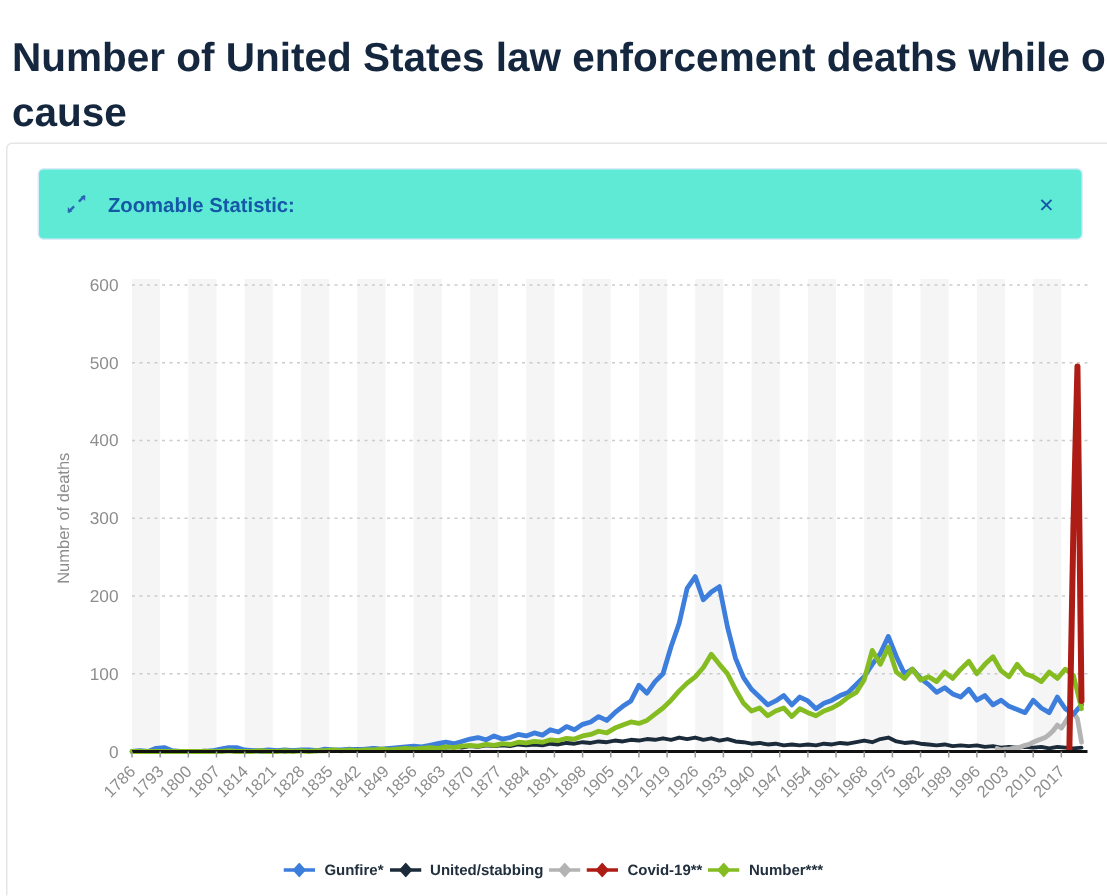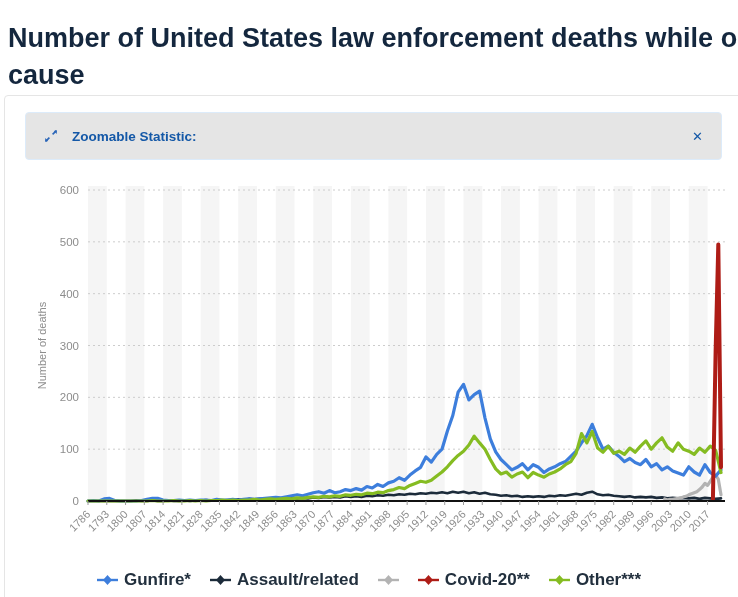--- a/index.html
+++ b/index.html
@@ -11,36 +11,36 @@
     position:absolute;left:8px;top:2px;width:738px;
     font-size:27px;font-weight:700;color:#14273e;line-height:37px;
   }
   .page-title .t-line{display:block;white-space:nowrap;overflow:hidden;}
   .card{
     position:absolute;left:4px;top:95px;width:770px;height:560px;
     background:#ffffff;border:1px solid #e5e5e5;border-radius:4px;
   }
   .banner{
     position:absolute;left:25px;top:112px;width:697px;height:48px;
-    background:#e5e5e5;border:1px solid #dcebfa;border-radius:4px;
+    background:#5eead4;border:1px solid #dcebfa;border-radius:4px;
     display:flex;align-items:center;box-sizing:border-box;padding:0 14px 0 18px;
     font-size:13.5px;color:#1458a7;
   }
   .banner .zoom-ic{width:14px;height:14px;margin-right:14px;flex:0 0 auto;}
   .banner b{font-weight:700;margin-right:5px;white-space:nowrap;}
   .banner .msg{white-space:nowrap;}
   .banner .close{
     margin-left:auto;font-weight:700;font-size:13px;color:#1458a7;
     cursor:pointer;line-height:1;padding:4px;user-select:none;
   }
   .chart-wrap{position:absolute;left:0;top:168px;width:738px;height:398px;}
   .legend{
     position:absolute;left:0;top:567px;width:738px;height:26px;
-    display:flex;align-items:center;justify-content:center;gap:19px;
-    font-size:17px;font-weight:600;color:#22303e;
+    display:flex;align-items:center;justify-content:center;gap:4px;
+    font-size:10px;font-weight:600;color:#22303e;
   }
   .legend .item{display:flex;align-items:center;gap:6px;cursor:pointer;white-space:nowrap;}
   .legend svg{display:block;}
 </style>
 </head>
 <body>
 
 <h1 class="page-title">
   <span class="t-line">Number of United States law enforcement deaths while o</span>
   <span class="t-line">cause</span>
@@ -177,35 +177,35 @@
        <line x1="0" y1="5" x2="21" y2="5" stroke="#3d7edc" stroke-width="2.4"></line>
        <polygon points="10.5,0 15,5 10.5,10 6,5" fill="#3d7edc"></polygon>
      </svg>
      <span>Gunfire*</span>
     </span>
     <span class="item">
       <svg width="21" height="10" viewBox="0 0 21 10">
        <line x1="0" y1="5" x2="21" y2="5" stroke="#1c2b3a" stroke-width="2.4"></line>
        <polygon points="10.5,0 15,5 10.5,10 6,5" fill="#1c2b3a"></polygon>
      </svg>
-     <span>Assault/related</span>
+     <span>United/stabbing</span>
     </span>
     <span class="item">
       <svg width="21" height="10" viewBox="0 0 21 10">
        <line x1="0" y1="5" x2="21" y2="5" stroke="#b3b3b3" stroke-width="2.4"></line>
        <polygon points="10.5,0 15,5 10.5,10 6,5" fill="#b3b3b3"></polygon>
      </svg>
     </span>
     <span class="item">
       <svg width="21" height="10" viewBox="0 0 21 10">
        <line x1="0" y1="5" x2="21" y2="5" stroke="#ae1c16" stroke-width="2.4"></line>
        <polygon points="10.5,0 15,5 10.5,10 6,5" fill="#ae1c16"></polygon>
      </svg>
-     <span>Covid-20**</span>
+     <span>Covid-19**</span>
     </span>
     <span class="item">
       <svg width="21" height="10" viewBox="0 0 21 10">
        <line x1="0" y1="5" x2="21" y2="5" stroke="#85bc22" stroke-width="2.4"></line>
        <polygon points="10.5,0 15,5 10.5,10 6,5" fill="#85bc22"></polygon>
      </svg>
-     <span>Other***</span>
+     <span>Number***</span>
     </span>
   </div>
 
 </body></html>

